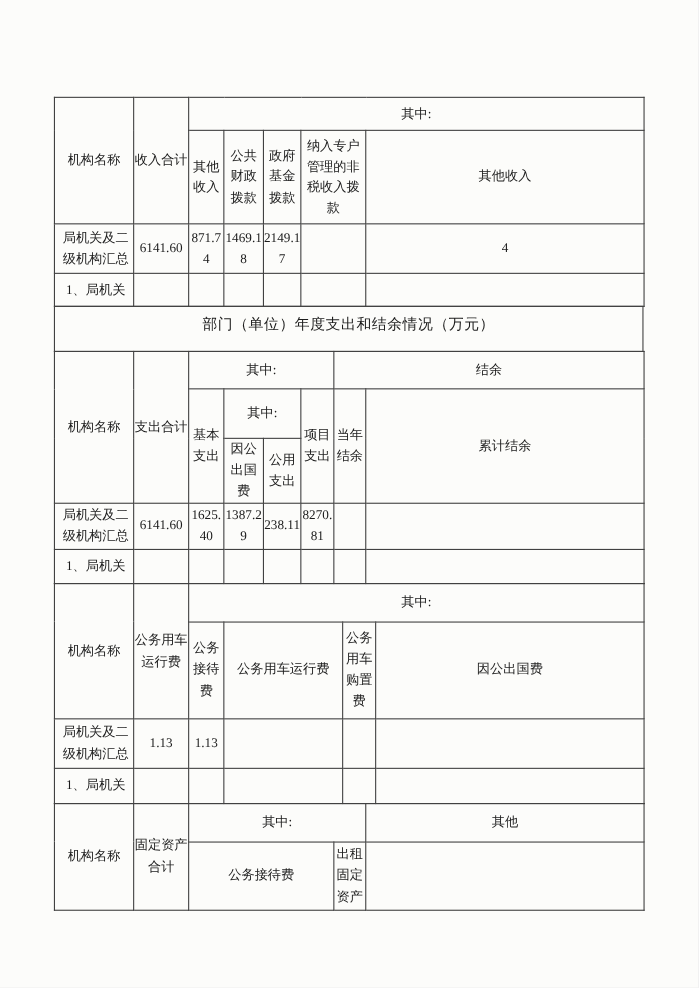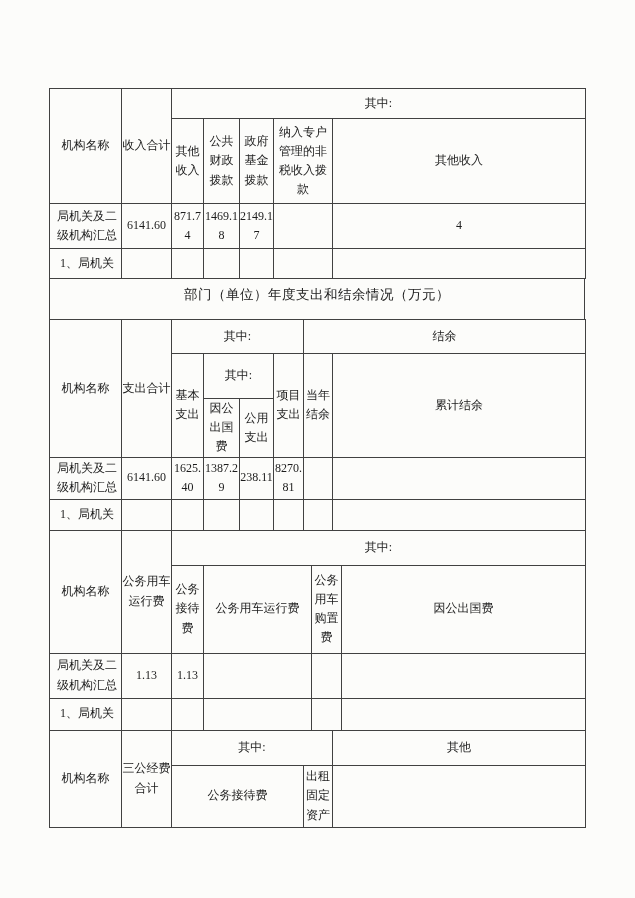--- a/index.html
+++ b/index.html
@@ -205,21 +205,21 @@
       <colgroup>
         <col style="width:72px">
           <col style="width:50px">
           <col style="width:132px">
         <col style="width:29px">
           <col style="width:253px">
       </colgroup>
       <tbody>
           <tr class="r35">
         <td rowspan="2">机构名称</td>
-        <td rowspan="2">三公经费合计</td>
+        <td rowspan="2">固定资产合计</td>
         <td colspan="2">其中:</td>
         <td>其他</td>
       </tr>
       <tr class="r62">
         <td>公务接待费</td>
         <td>出租固定资产</td>
         <td></td>
       </tr>
     </tbody>
       </table>

